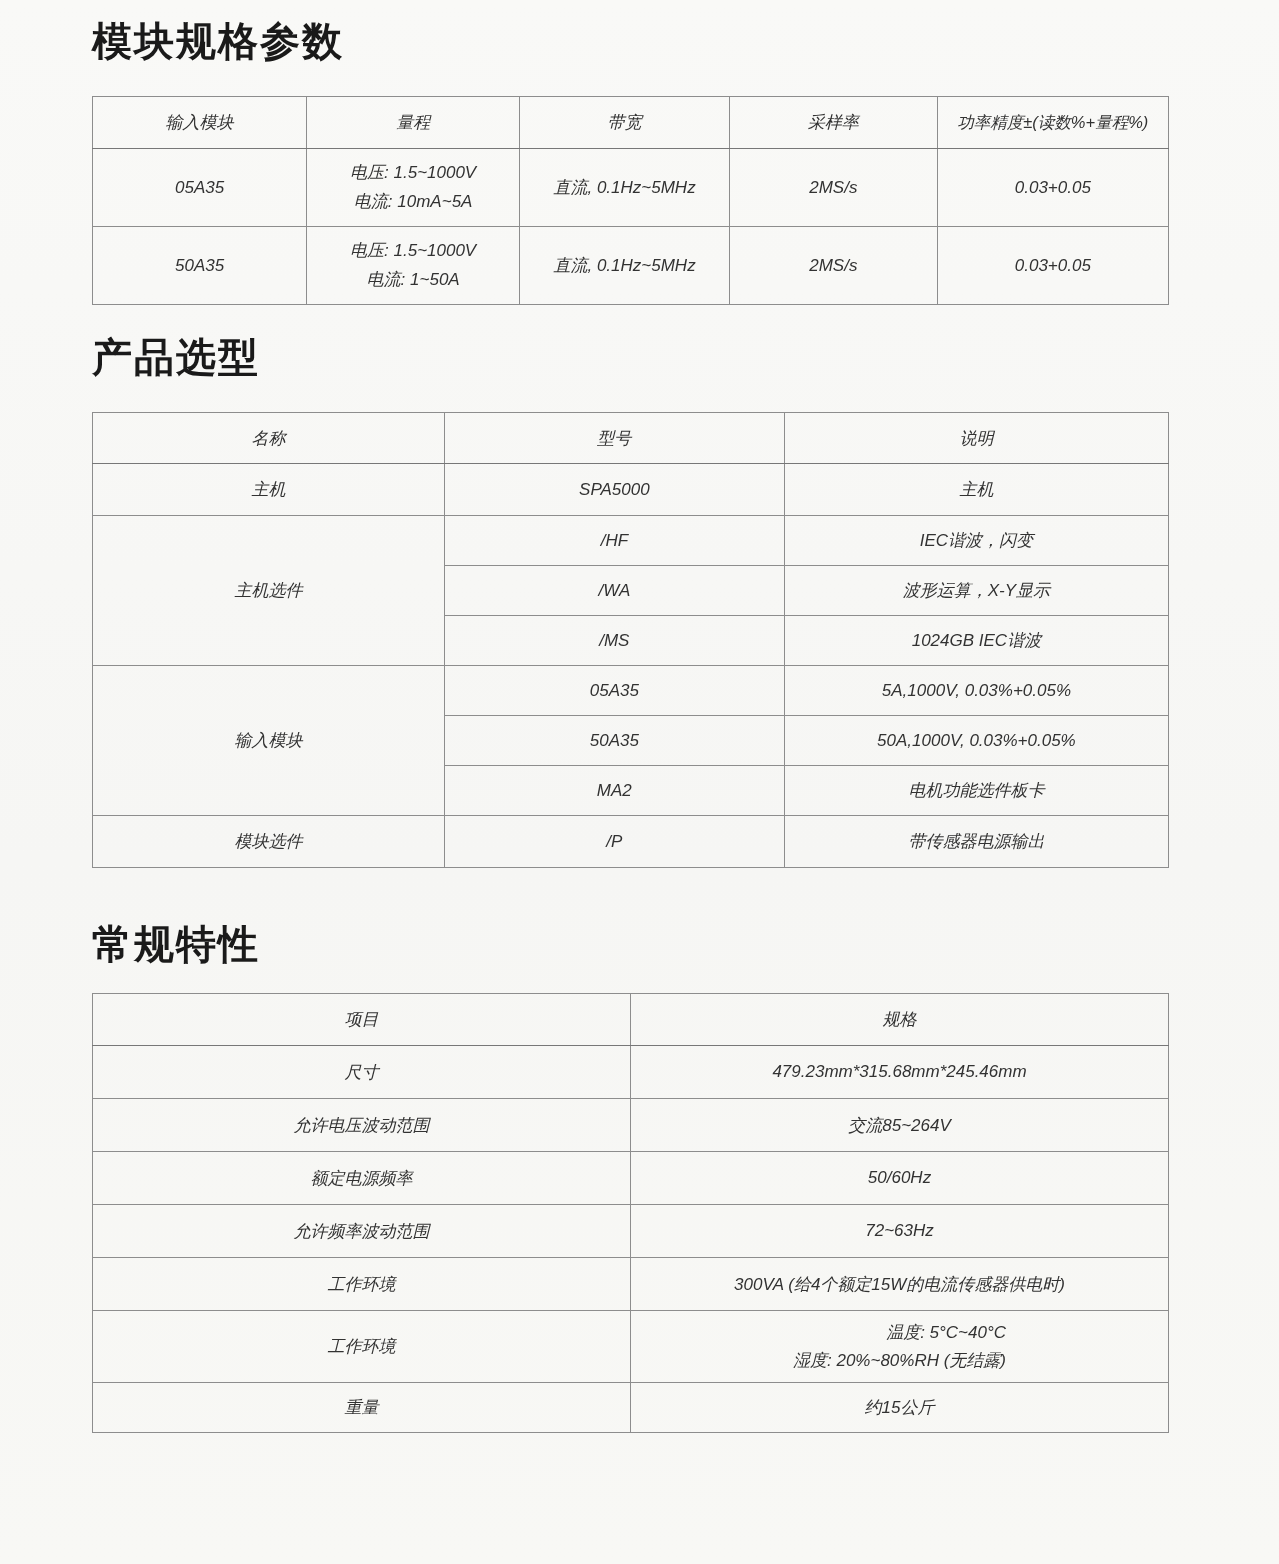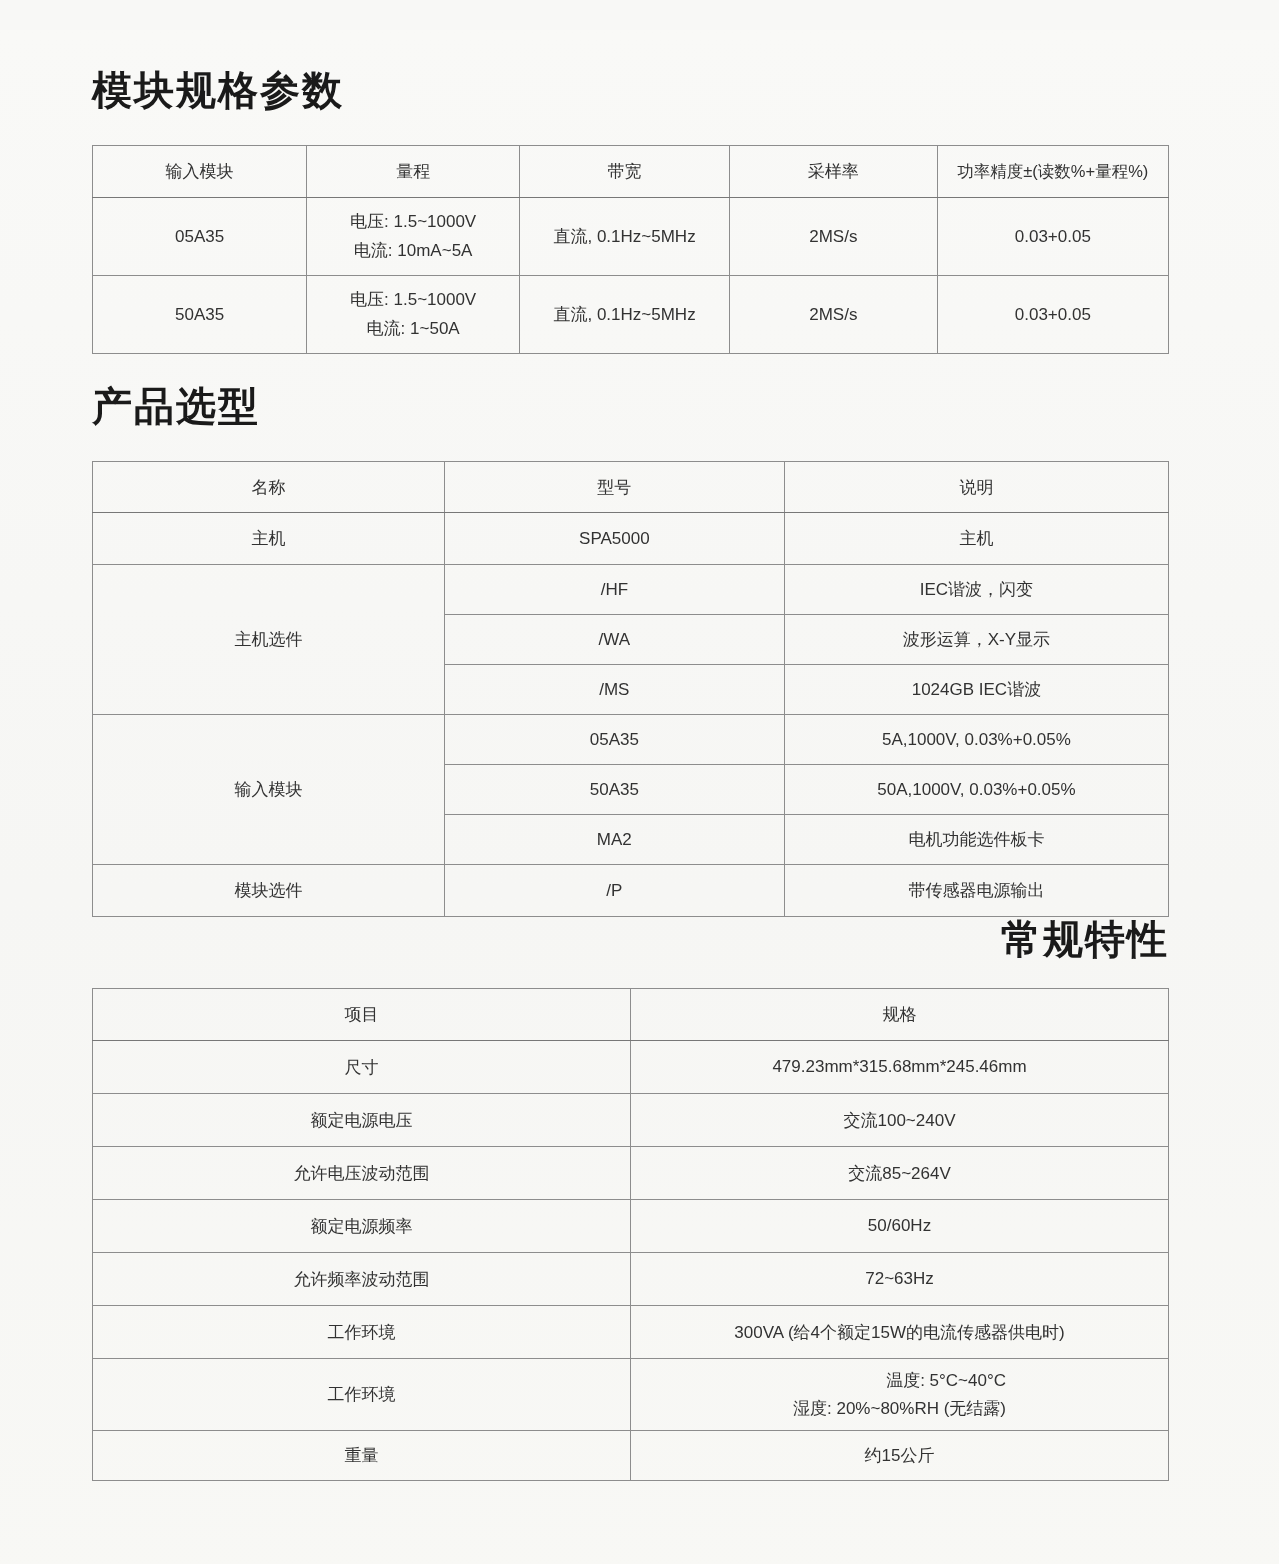--- a/index.html
+++ b/index.html
@@ -25,39 +25,40 @@
     width: 1077px;
   }
   .section-title {
     font-size: 40px;
     font-weight: 700;
     color: #1a1a1a;
     letter-spacing: 2px;
     line-height: 1.1;
     margin: 0;
   }
-  #title-module-specs { padding-top: 38px; margin-bottom: 33px; margin-top: 30px; }
+  #title-module-specs { padding-top: 19px; margin-bottom: 33px; }
   #title-product-selection { margin-top: 30px; margin-bottom: 33px; }
-  #title-general-features { margin-bottom: 27px; text-align: right; }
+  #title-general-features { margin-top: 54px; margin-bottom: 27px; }
 
   table {
     width: 100%;
     border-collapse: collapse;
     table-layout: fixed;
     background: transparent;
   }
   th, td {
     border: 1px solid #8d8d8d;
     text-align: center;
     vertical-align: middle;
     font-size: 17px;
     font-weight: 400;
     color: #323232;
     padding: 2px 4px;
     overflow: hidden;
+    font-style: italic;
   }
   table { border: 1.5px solid #6d6d6d; }
   thead th { border-bottom: 1.5px solid #777777; }
 
   
   .t-specs col.c1 { width: 19.9%; }
   .t-specs col.c2 { width: 19.8%; }
   .t-specs col.c3 { width: 19.5%; }
   .t-specs col.c4 { width: 19.3%; }
   .t-specs col.c5 { width: 21.5%; }
@@ -208,24 +209,20 @@
           <th>项目</th>
           <th>规格</th>
         </tr>
       </thead>
       <tbody>
         <tr>
           <td>尺寸</td>
           <td>479.23mm*315.68mm*245.46mm</td>
         </tr>
         <tr>
-          <td>额定电源电压</td>
-          <td>交流100~240V</td>
-        </tr>
-        <tr>
           <td>允许电压波动范围</td>
           <td>交流85~264V</td>
         </tr>
         <tr>
           <td>额定电源频率</td>
           <td>50/60Hz</td>
         </tr>
         <tr>
           <td>允许频率波动范围</td>
           <td>72~63Hz</td>

